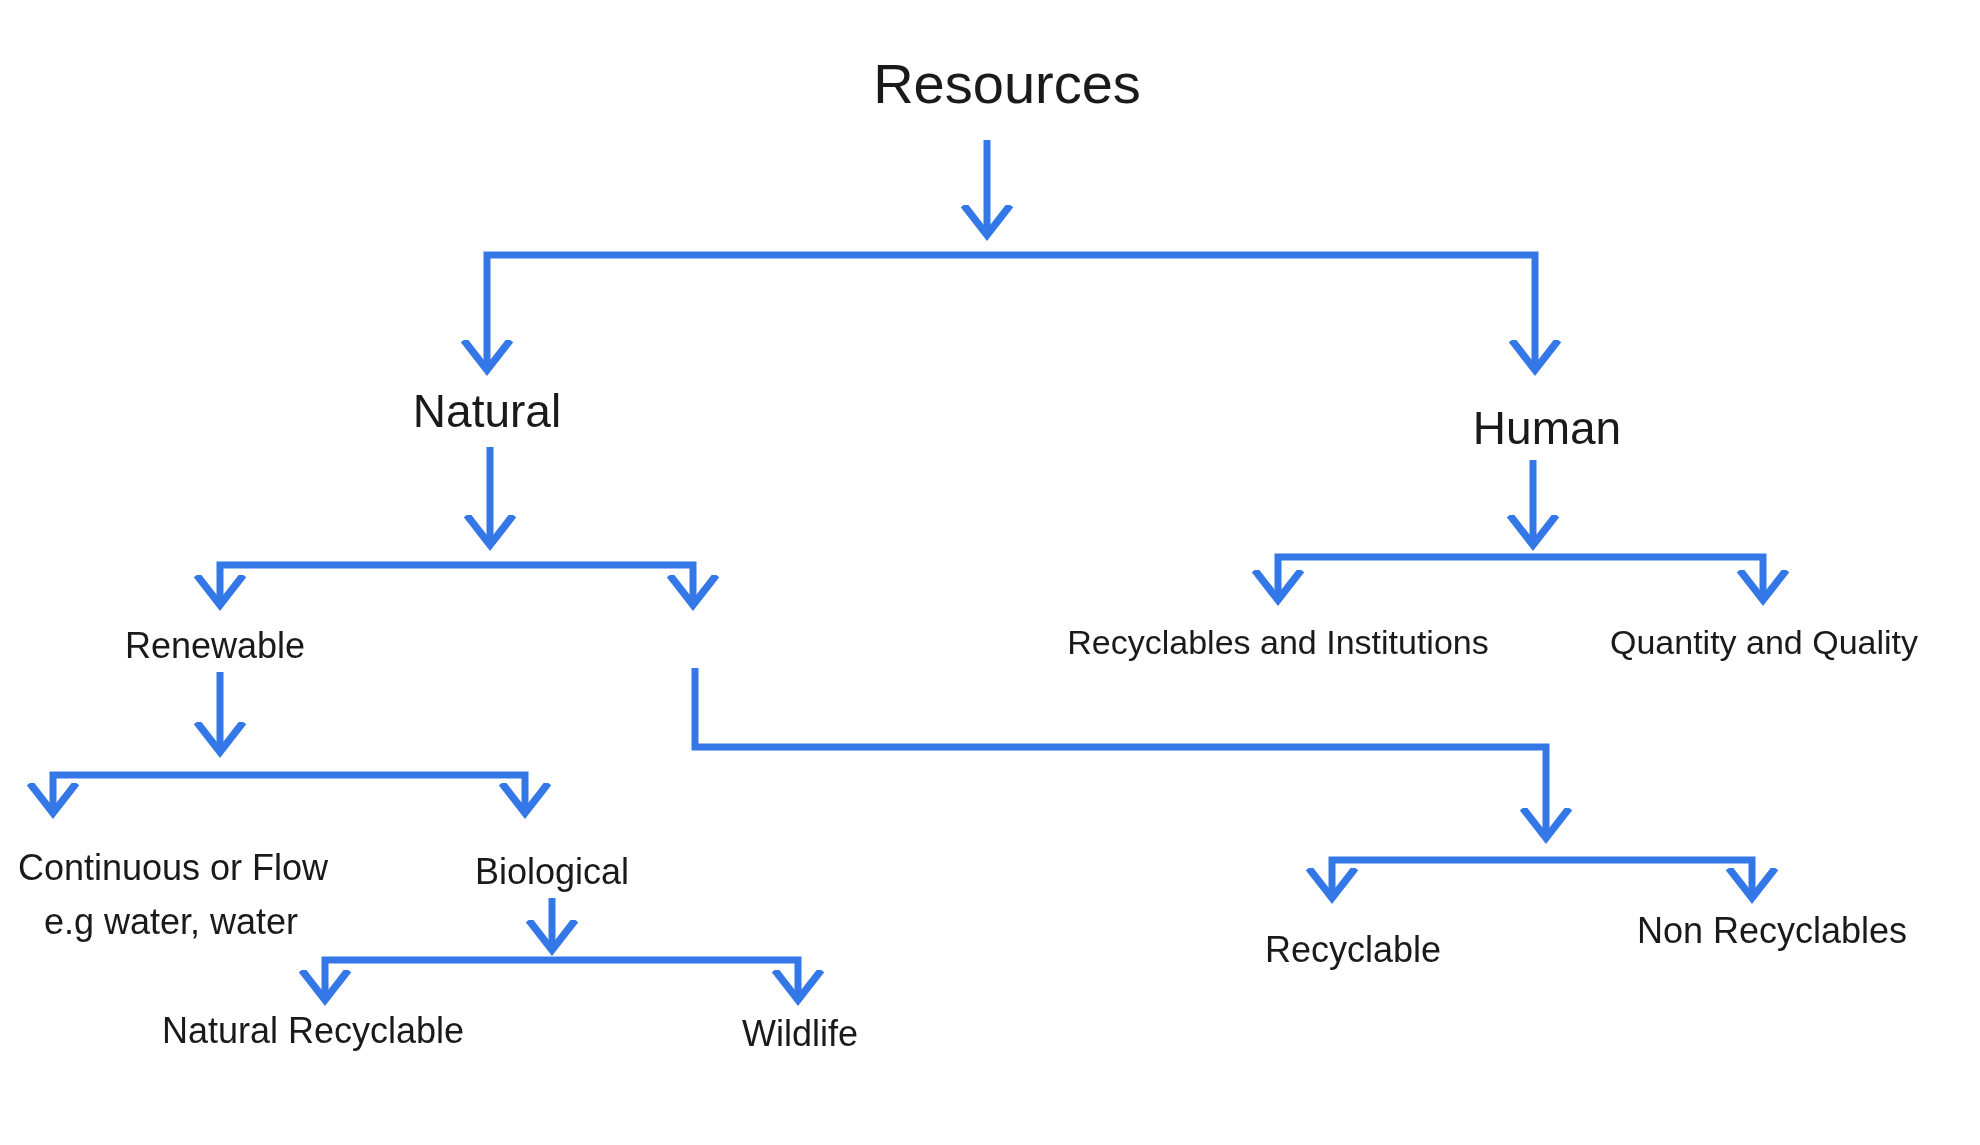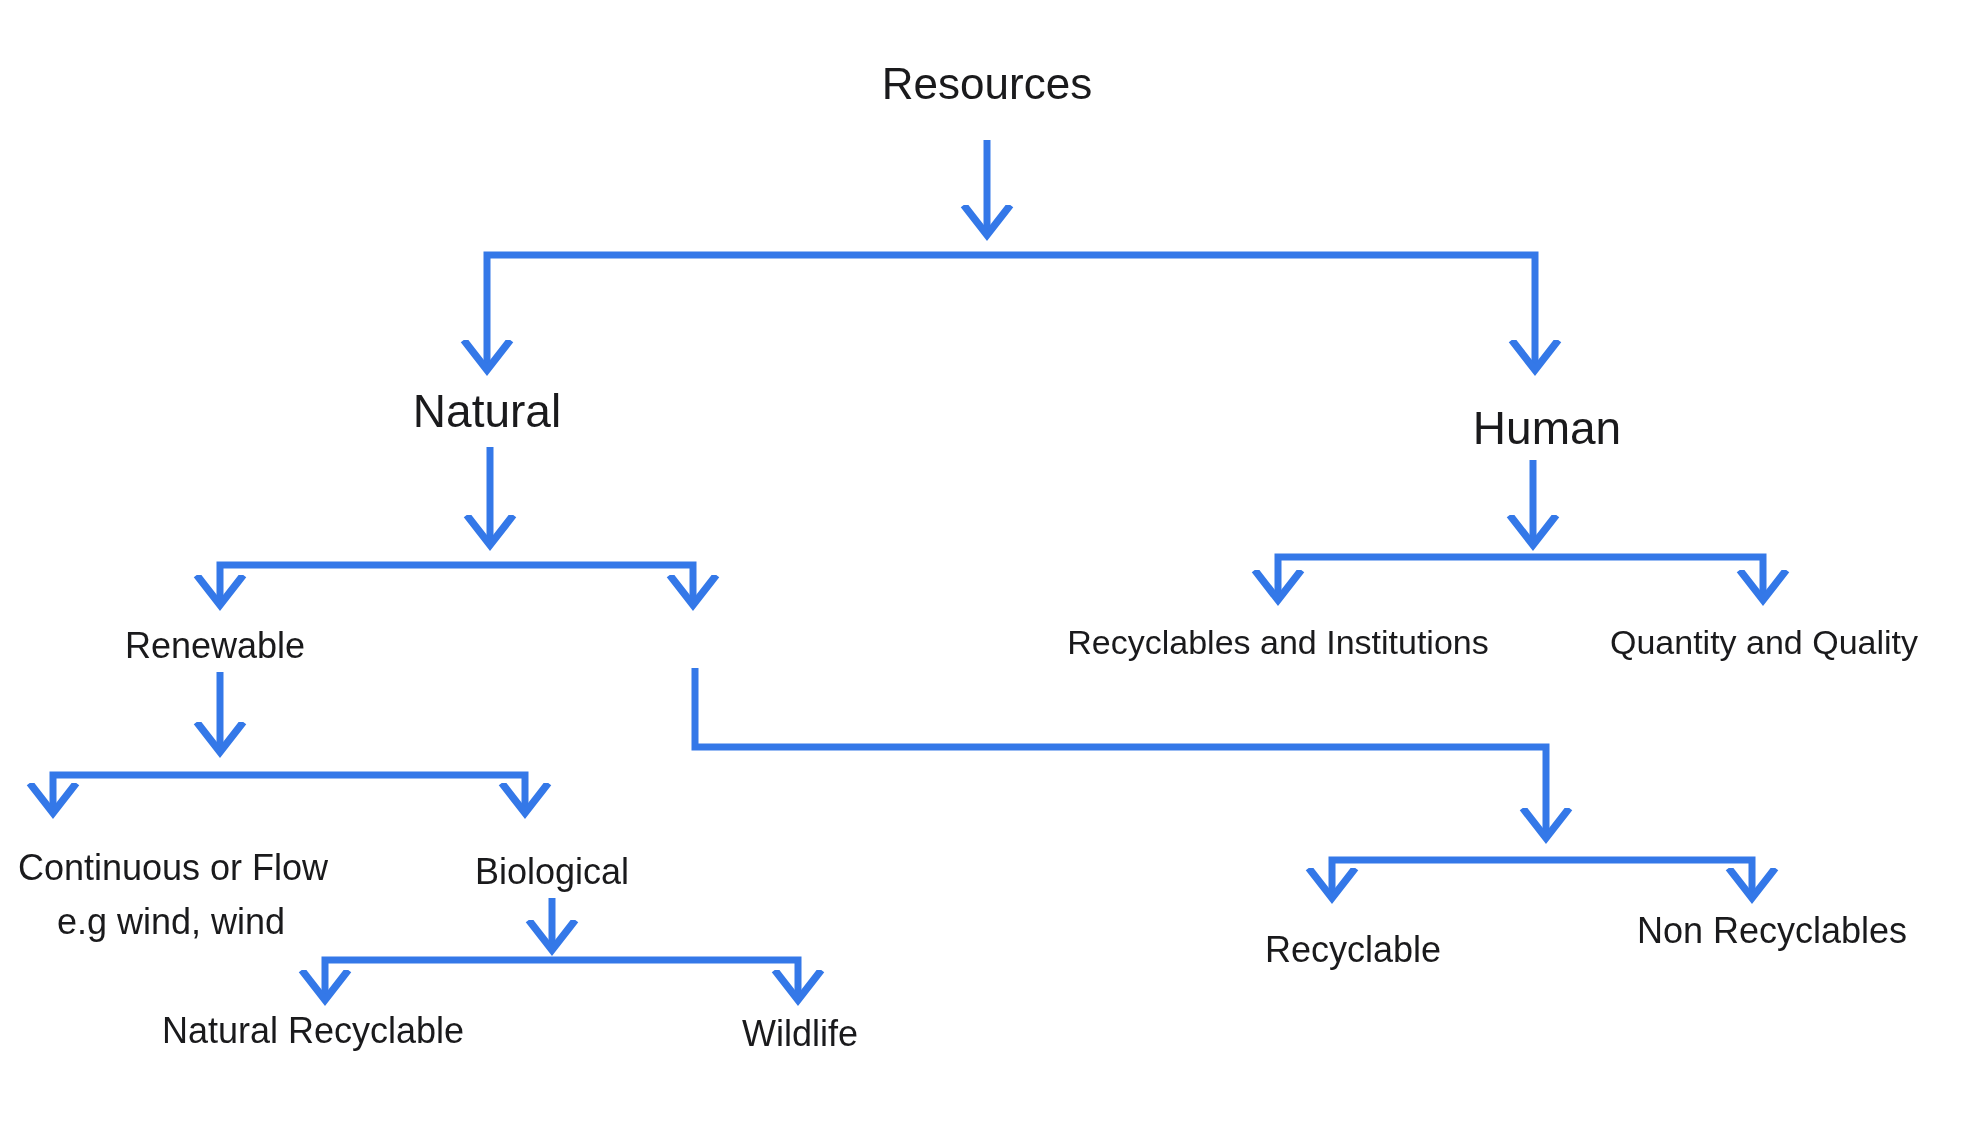--- a/index.html
+++ b/index.html
@@ -33,21 +33,21 @@
     stroke-linecap: square;
   }
   .node {
     position: absolute;
     transform: translate(-50%, -50%);
     white-space: nowrap;
     color: var(--text, #1a1a1c);
     font-weight: 400;
     line-height: 1;
   }
-  .lvl0 { font-size: 44px; }
+  .lvl0 { font-size: 56px; margin-left: 20px; }
   .lvl1 { font-size: 46px; }
   .lvl2 { font-size: 34px; }
   .lvl3 { font-size: 36px; }
 </style>
 </head>
 <body>
 
 <div id="stage" style="--accent: #3478e8; --text: #1a1a1c; --bg: #ffffff;">
 
   <svg id="connector-layer" viewBox="0 0 1980 1145" xmlns="http://www.w3.org/2000/svg">
@@ -90,21 +90,21 @@
 
   <div class="node lvl3" style="left:215px; top:646px;">Renewable</div>
 
 
   <div class="node lvl2" style="left:1278px; top:642px;">Recyclables and Institutions</div>
 
   <div class="node lvl2" style="left:1764px; top:642px;">Quantity and Quality</div>
 
   <div class="node lvl3" style="left:173px; top:868px;">Continuous or Flow</div>
 
-  <div class="node lvl3" style="left:171px; top:922px;">e.g wind, wind</div>
+  <div class="node lvl3" style="left:171px; top:922px;">e.g water, water</div>
 
   <div class="node lvl3" style="left:552px; top:872px;">Biological</div>
 
   <div class="node lvl3" style="left:313px; top:1031px;">Natural Recyclable</div>
 
   <div class="node lvl3" style="left:800px; top:1034px;">Wildlife</div>
 
   <div class="node lvl3" style="left:1353px; top:950px;">Recyclable</div>
 
   <div class="node lvl3" style="left:1732px; top:931px;margin-left:40px;">Non Recyclables</div>

